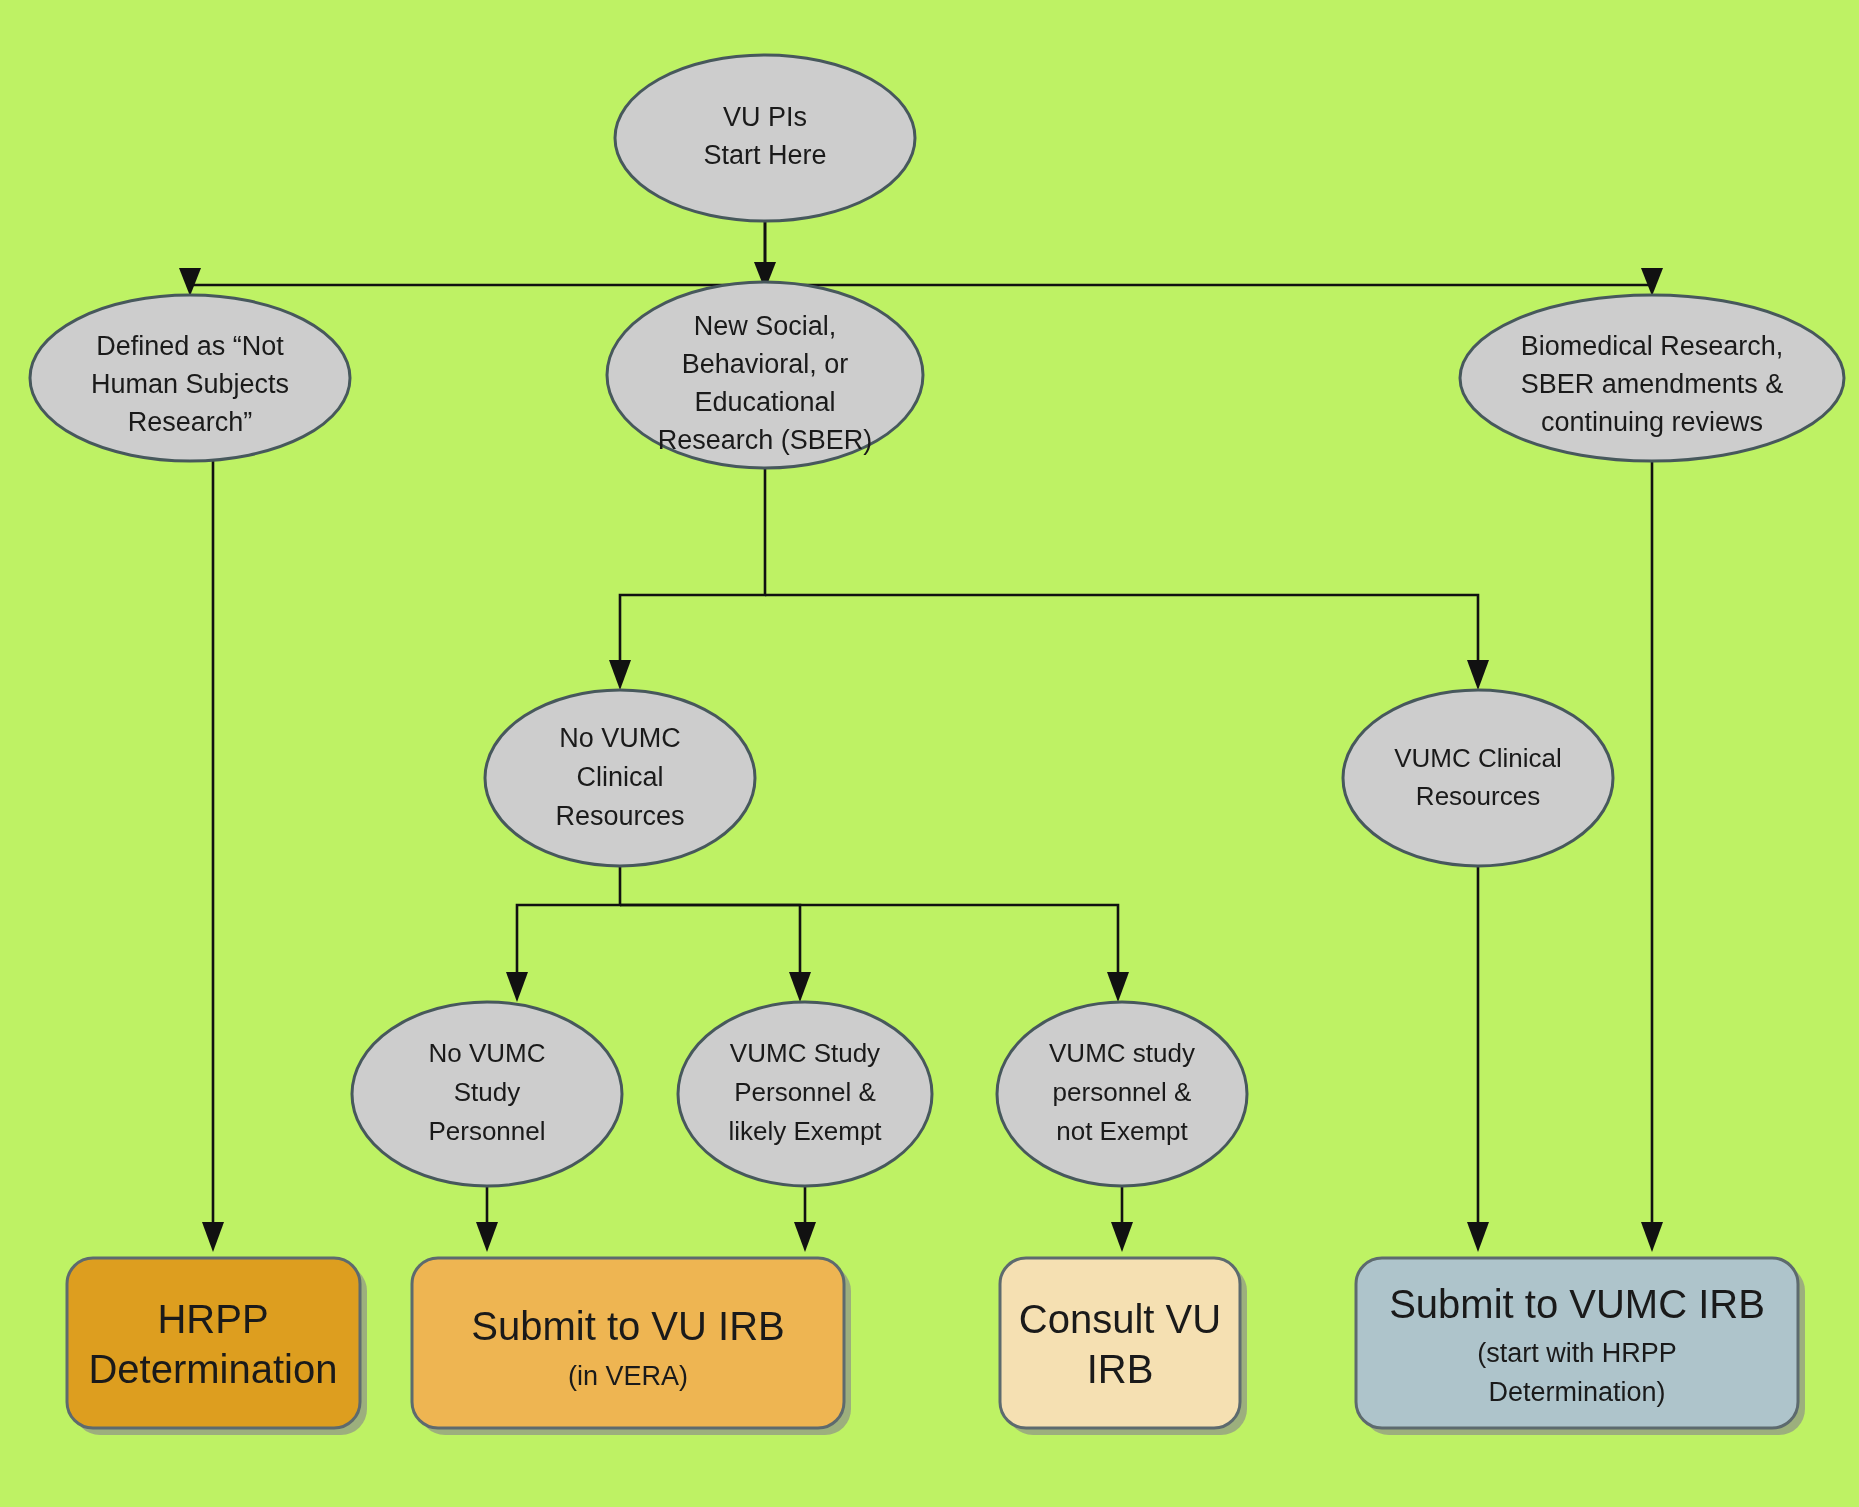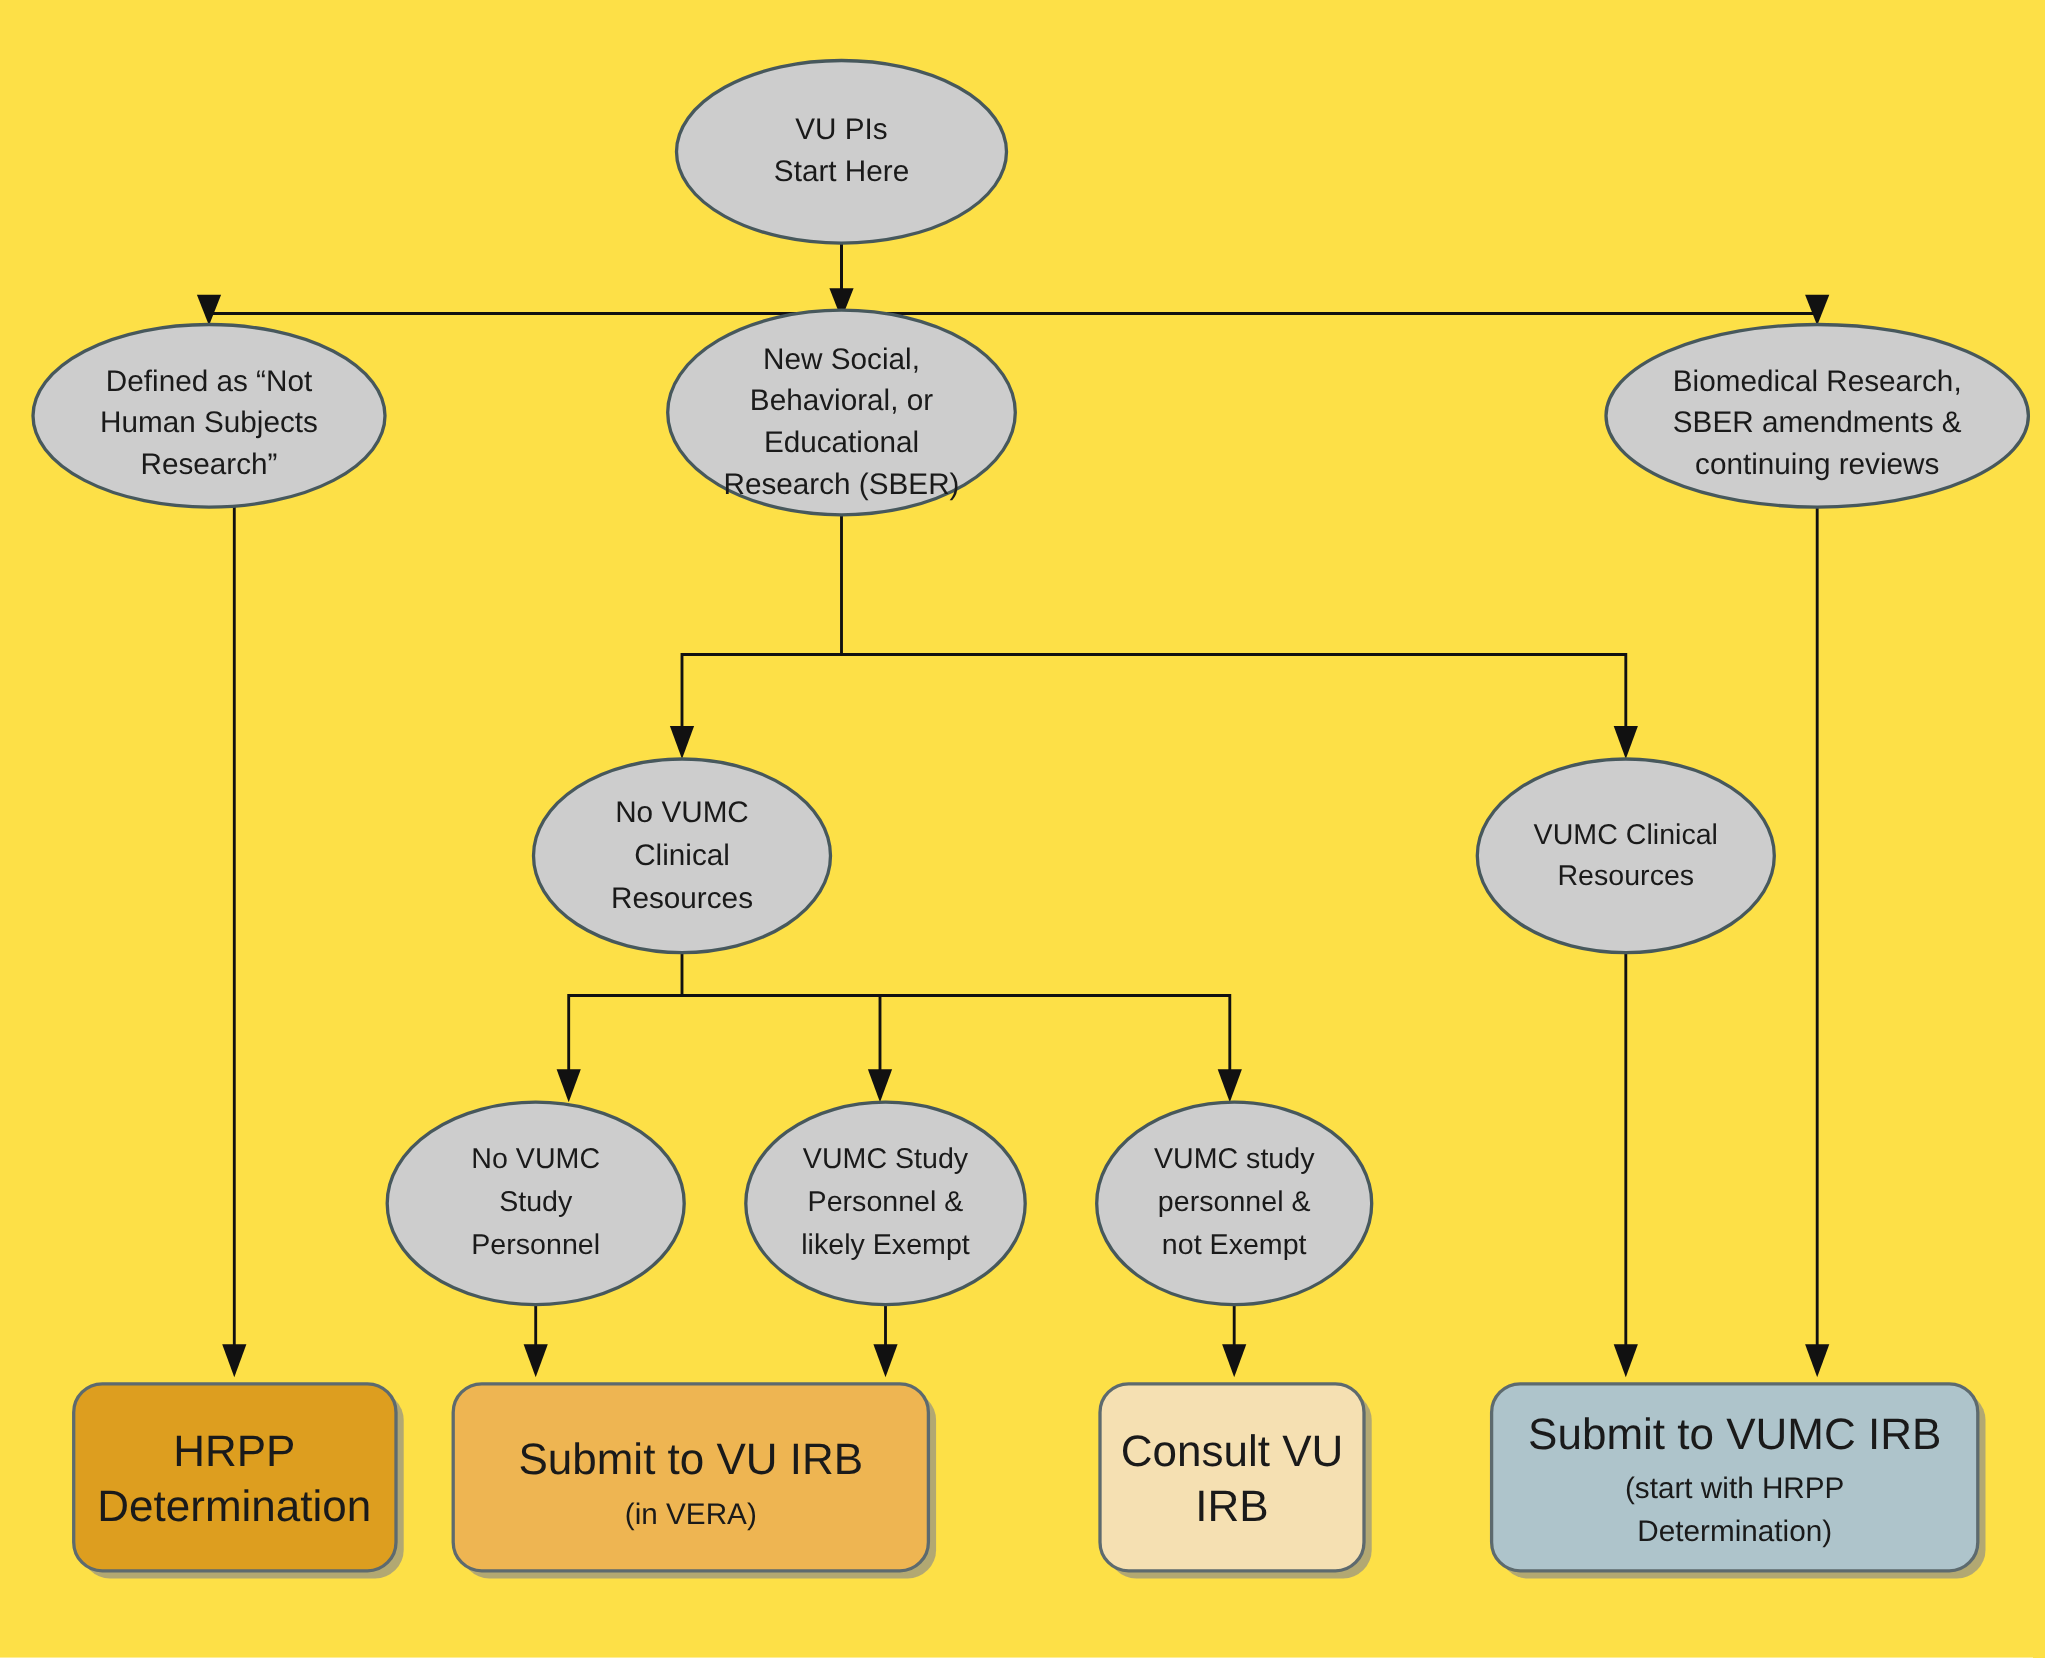--- a/index.html
+++ b/index.html
@@ -10,21 +10,21 @@
   body {
     font-family: "Liberation Sans", sans-serif;
     width: 1859px;
     height: 1507px;
     overflow: hidden;
   }
   #flowchart-root {
     position: relative;
     width: 1859px;
     height: 1507px;
-    background: #fde047;
+    background: #bef264;
   }
   svg#flow-svg {
     display: block;
     width: 1859px;
     height: 1507px;
   }
   .node-ellipse {
     fill: #cdcdcd;
     stroke: #47585c;
     stroke-width: 3;

